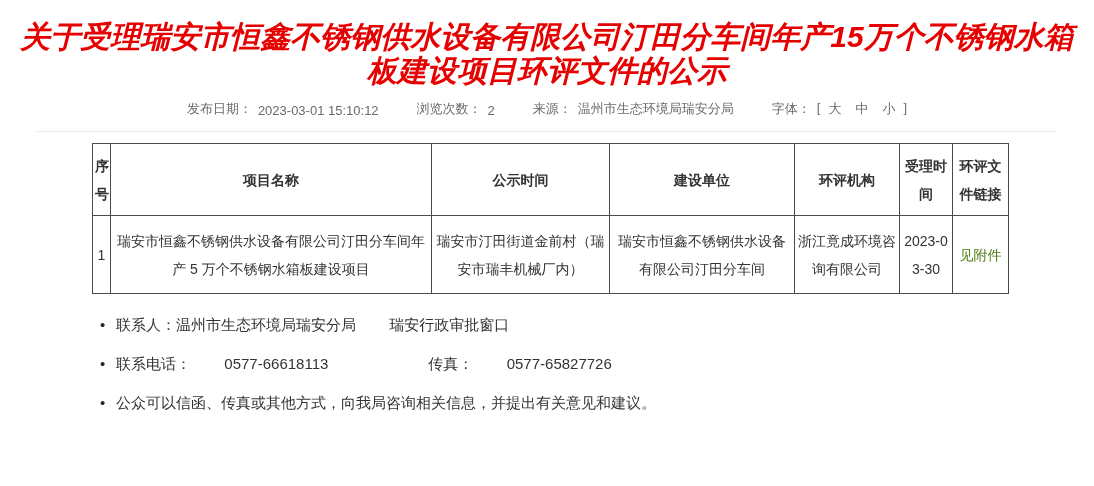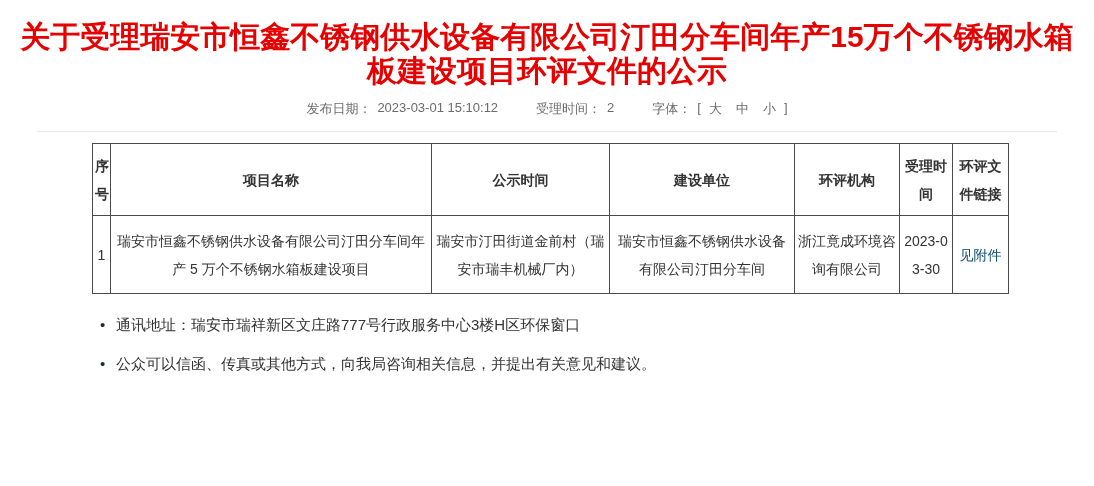--- a/index.html
+++ b/index.html
@@ -20,35 +20,36 @@
   
   .title {
     color: #e60000;
     font-size: 30px;
     font-weight: bold;
     text-align: center;
     line-height: 34px;
     max-width: 1056px;
     margin: 20px auto 0 auto;
     letter-spacing: 0;
+    font-style: italic;
   }
   
   .meta {
     display: flex;
     justify-content: center;
     align-items: center;
     gap: 38px;
     margin-top: 12px;
     font-size: 13px;
     color: #6b6b6b;
     white-space: nowrap;
   }
   .meta-group {
     display: inline-flex;
-    align-items: flex-start;
+    align-items: flex-end;
     gap: 6px;
   }
   .font-switch {
     display: inline-flex;
     align-items: flex-start;
   }
   .font-switch a {
     color: #6b6b6b;
     text-decoration: none;
     margin: 0 4px;
@@ -84,21 +85,21 @@
   }
   table.acceptance th {
     font-weight: bold;
     height: 72px;
   }
   table.acceptance tbody td {
     height: 78px;
     font-weight: normal;
   }
   td.doc-cell a {
-    color: #0c4a6e;
+    color: #4d7c0f;
     text-decoration: none;
     cursor: pointer;
   }
   
   .notes {
     list-style: none;
     margin: 22px 0 0 100px;
     padding: 0;
     font-size: 15px;
     color: #333333;
@@ -125,22 +126,26 @@
 <div class="page">
 
   <h1 class="title">关于受理瑞安市恒鑫不锈钢供水设备有限公司汀田分车间年产15万个不锈钢水箱板建设项目环评文件的公示</h1>
 
   <div class="meta">
     <span class="meta-group">
       <span>发布日期：</span>
       <span>2023-03-01 15:10:12</span>
     </span>
     <span class="meta-group">
-      <span>受理时间：</span>
+      <span>浏览次数：</span>
       <span>2</span>
+    </span>
+    <span class="meta-group">
+      <span>来源：</span>
+      <span>温州市生态环境局瑞安分局</span>
     </span>
     <span class="meta-group font-switch">
       <span>字体：</span>
       <span>[</span>
       <a>大</a>
       <a>中</a>
       <a>小</a>
       <span>]</span>
     </span>
   </div>
@@ -177,17 +182,18 @@
         <td>浙江竟成环境咨询有限公司</td>
         <td>2023-03-30</td>
         <td class="doc-cell">
           <a>见附件</a>
         </td>
       </tr>
     </tbody>
   </table>
 
   <ul class="notes">
-    <li>通讯地址：瑞安市瑞祥新区文庄路777号行政服务中心3楼H区环保窗口</li>
+    <li>联系人：温州市生态环境局瑞安分局        瑞安行政审批窗口</li>
+    <li>联系电话：        0577-66618113                        传真：        0577-65827726</li>
     <li>公众可以信函、传真或其他方式，向我局咨询相关信息，并提出有关意见和建议。</li>
   </ul>
 
 </div>
 
 </body></html>

